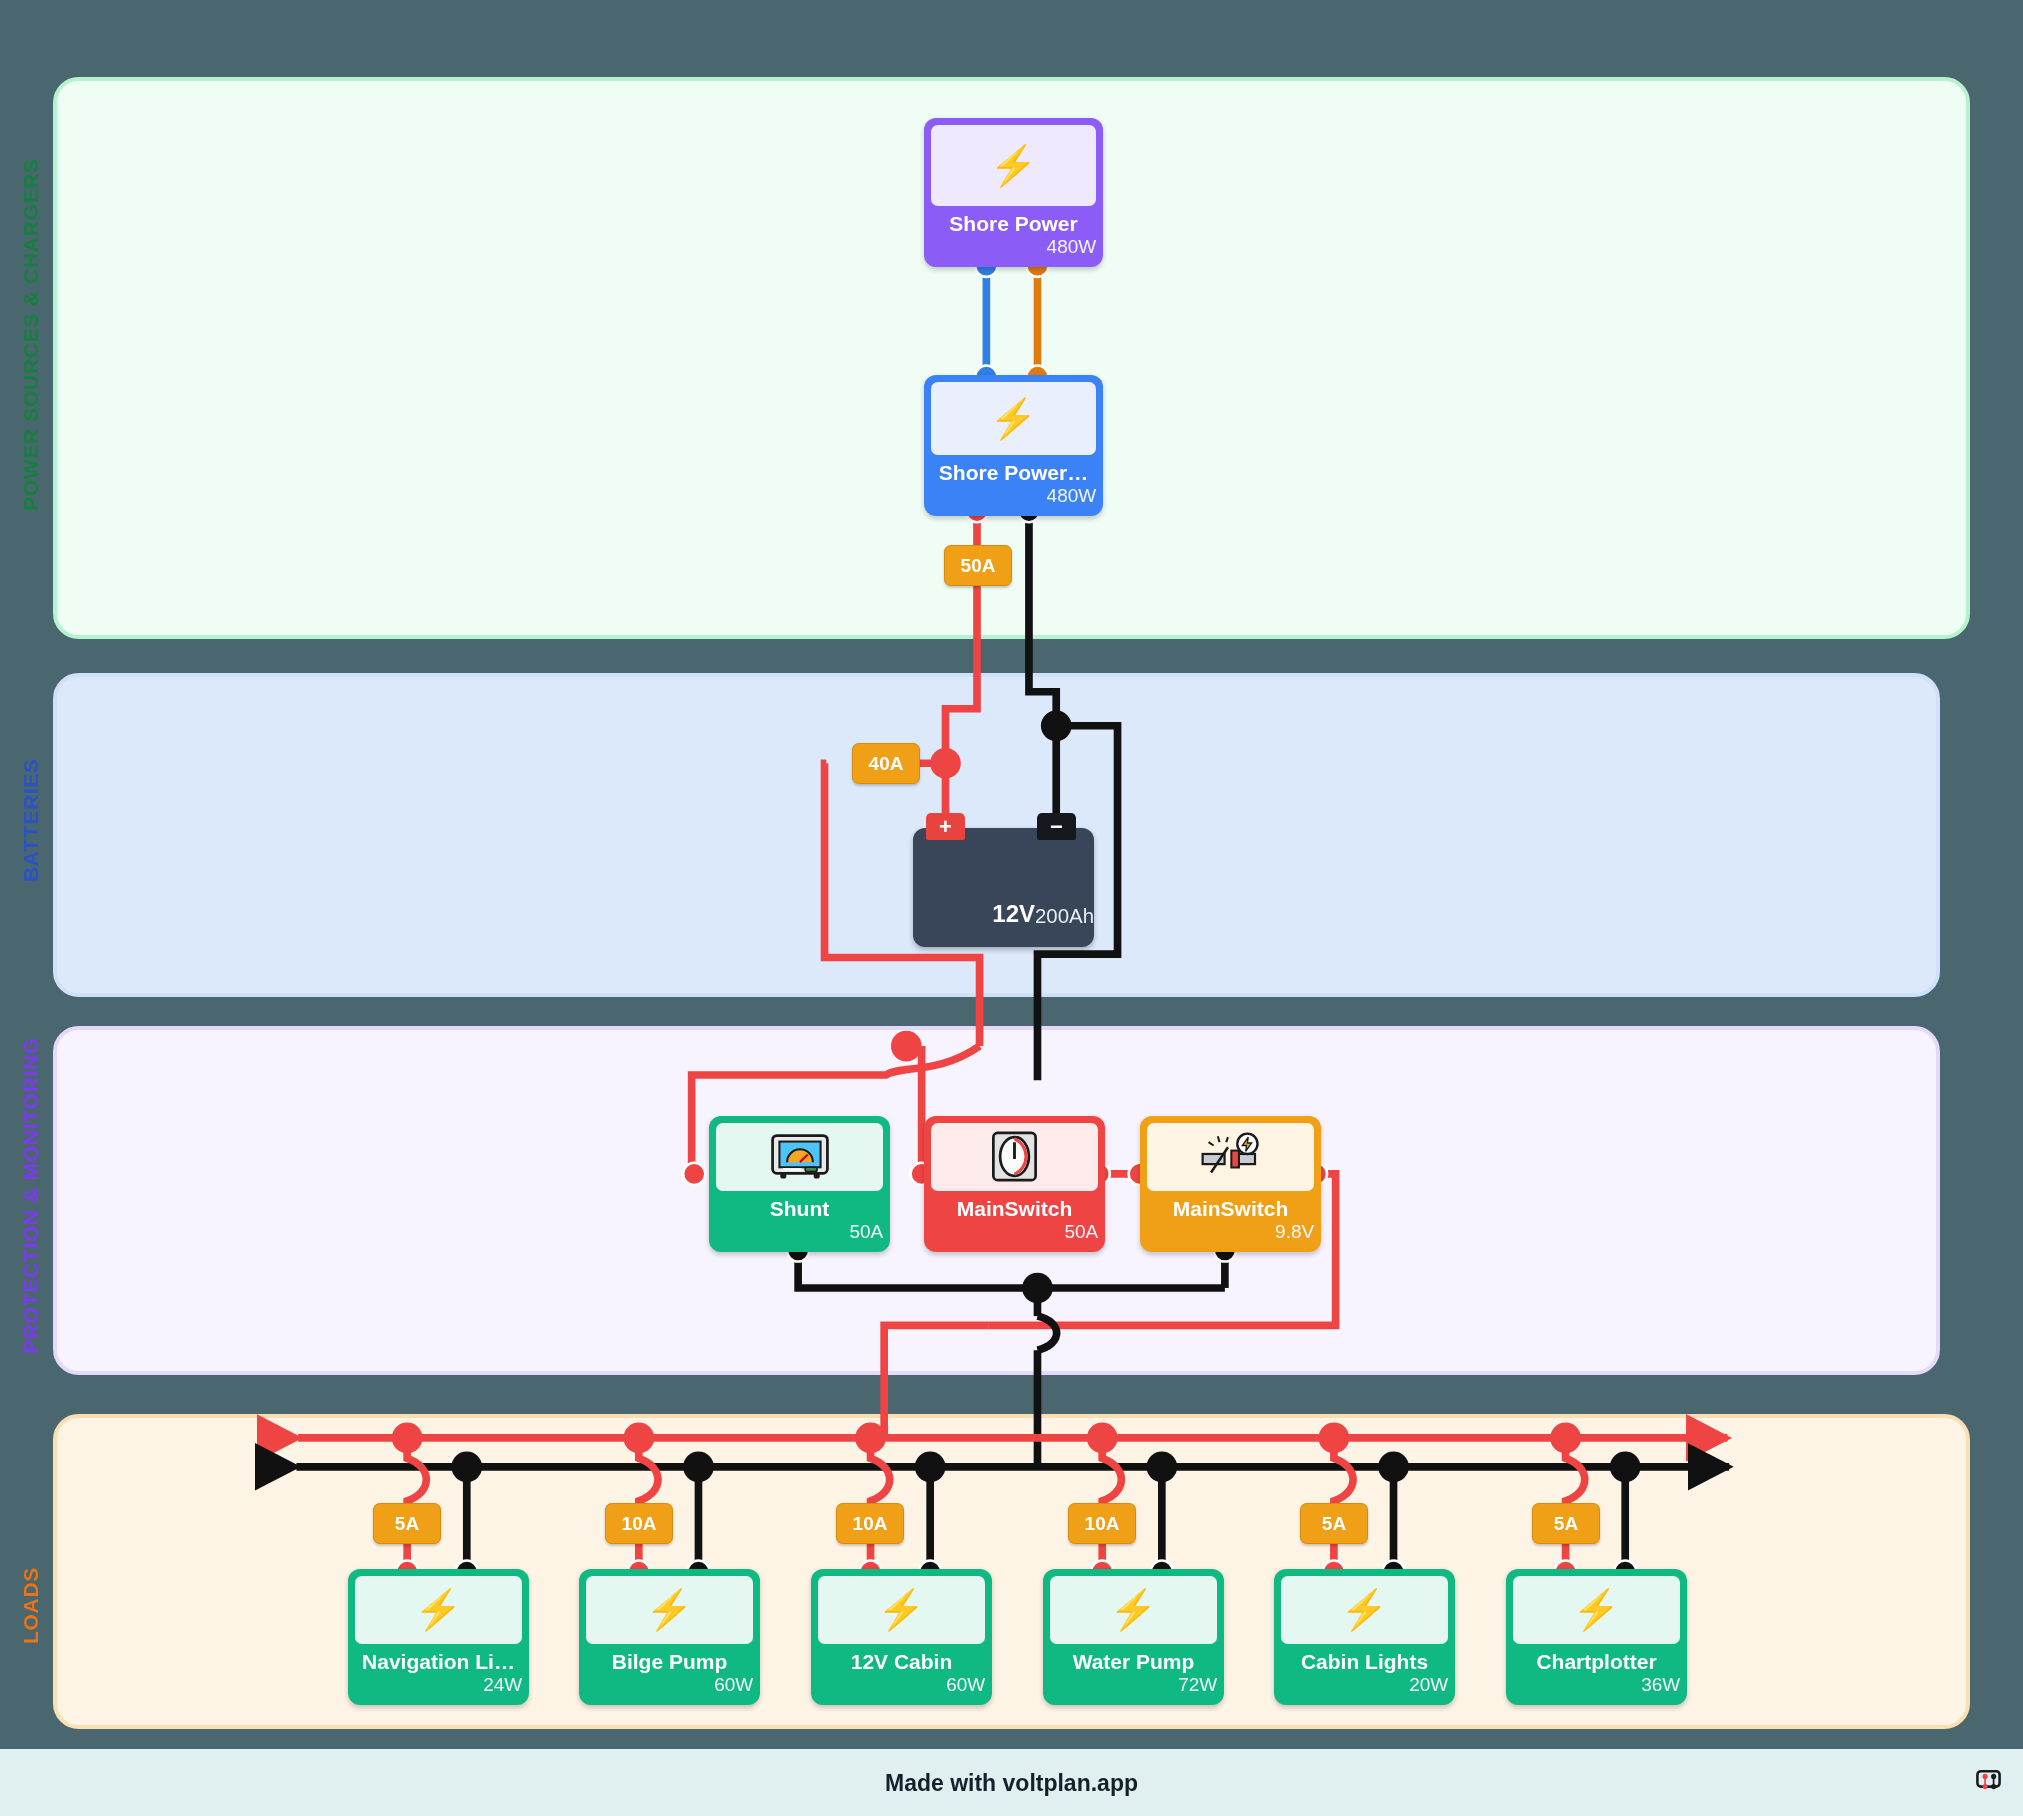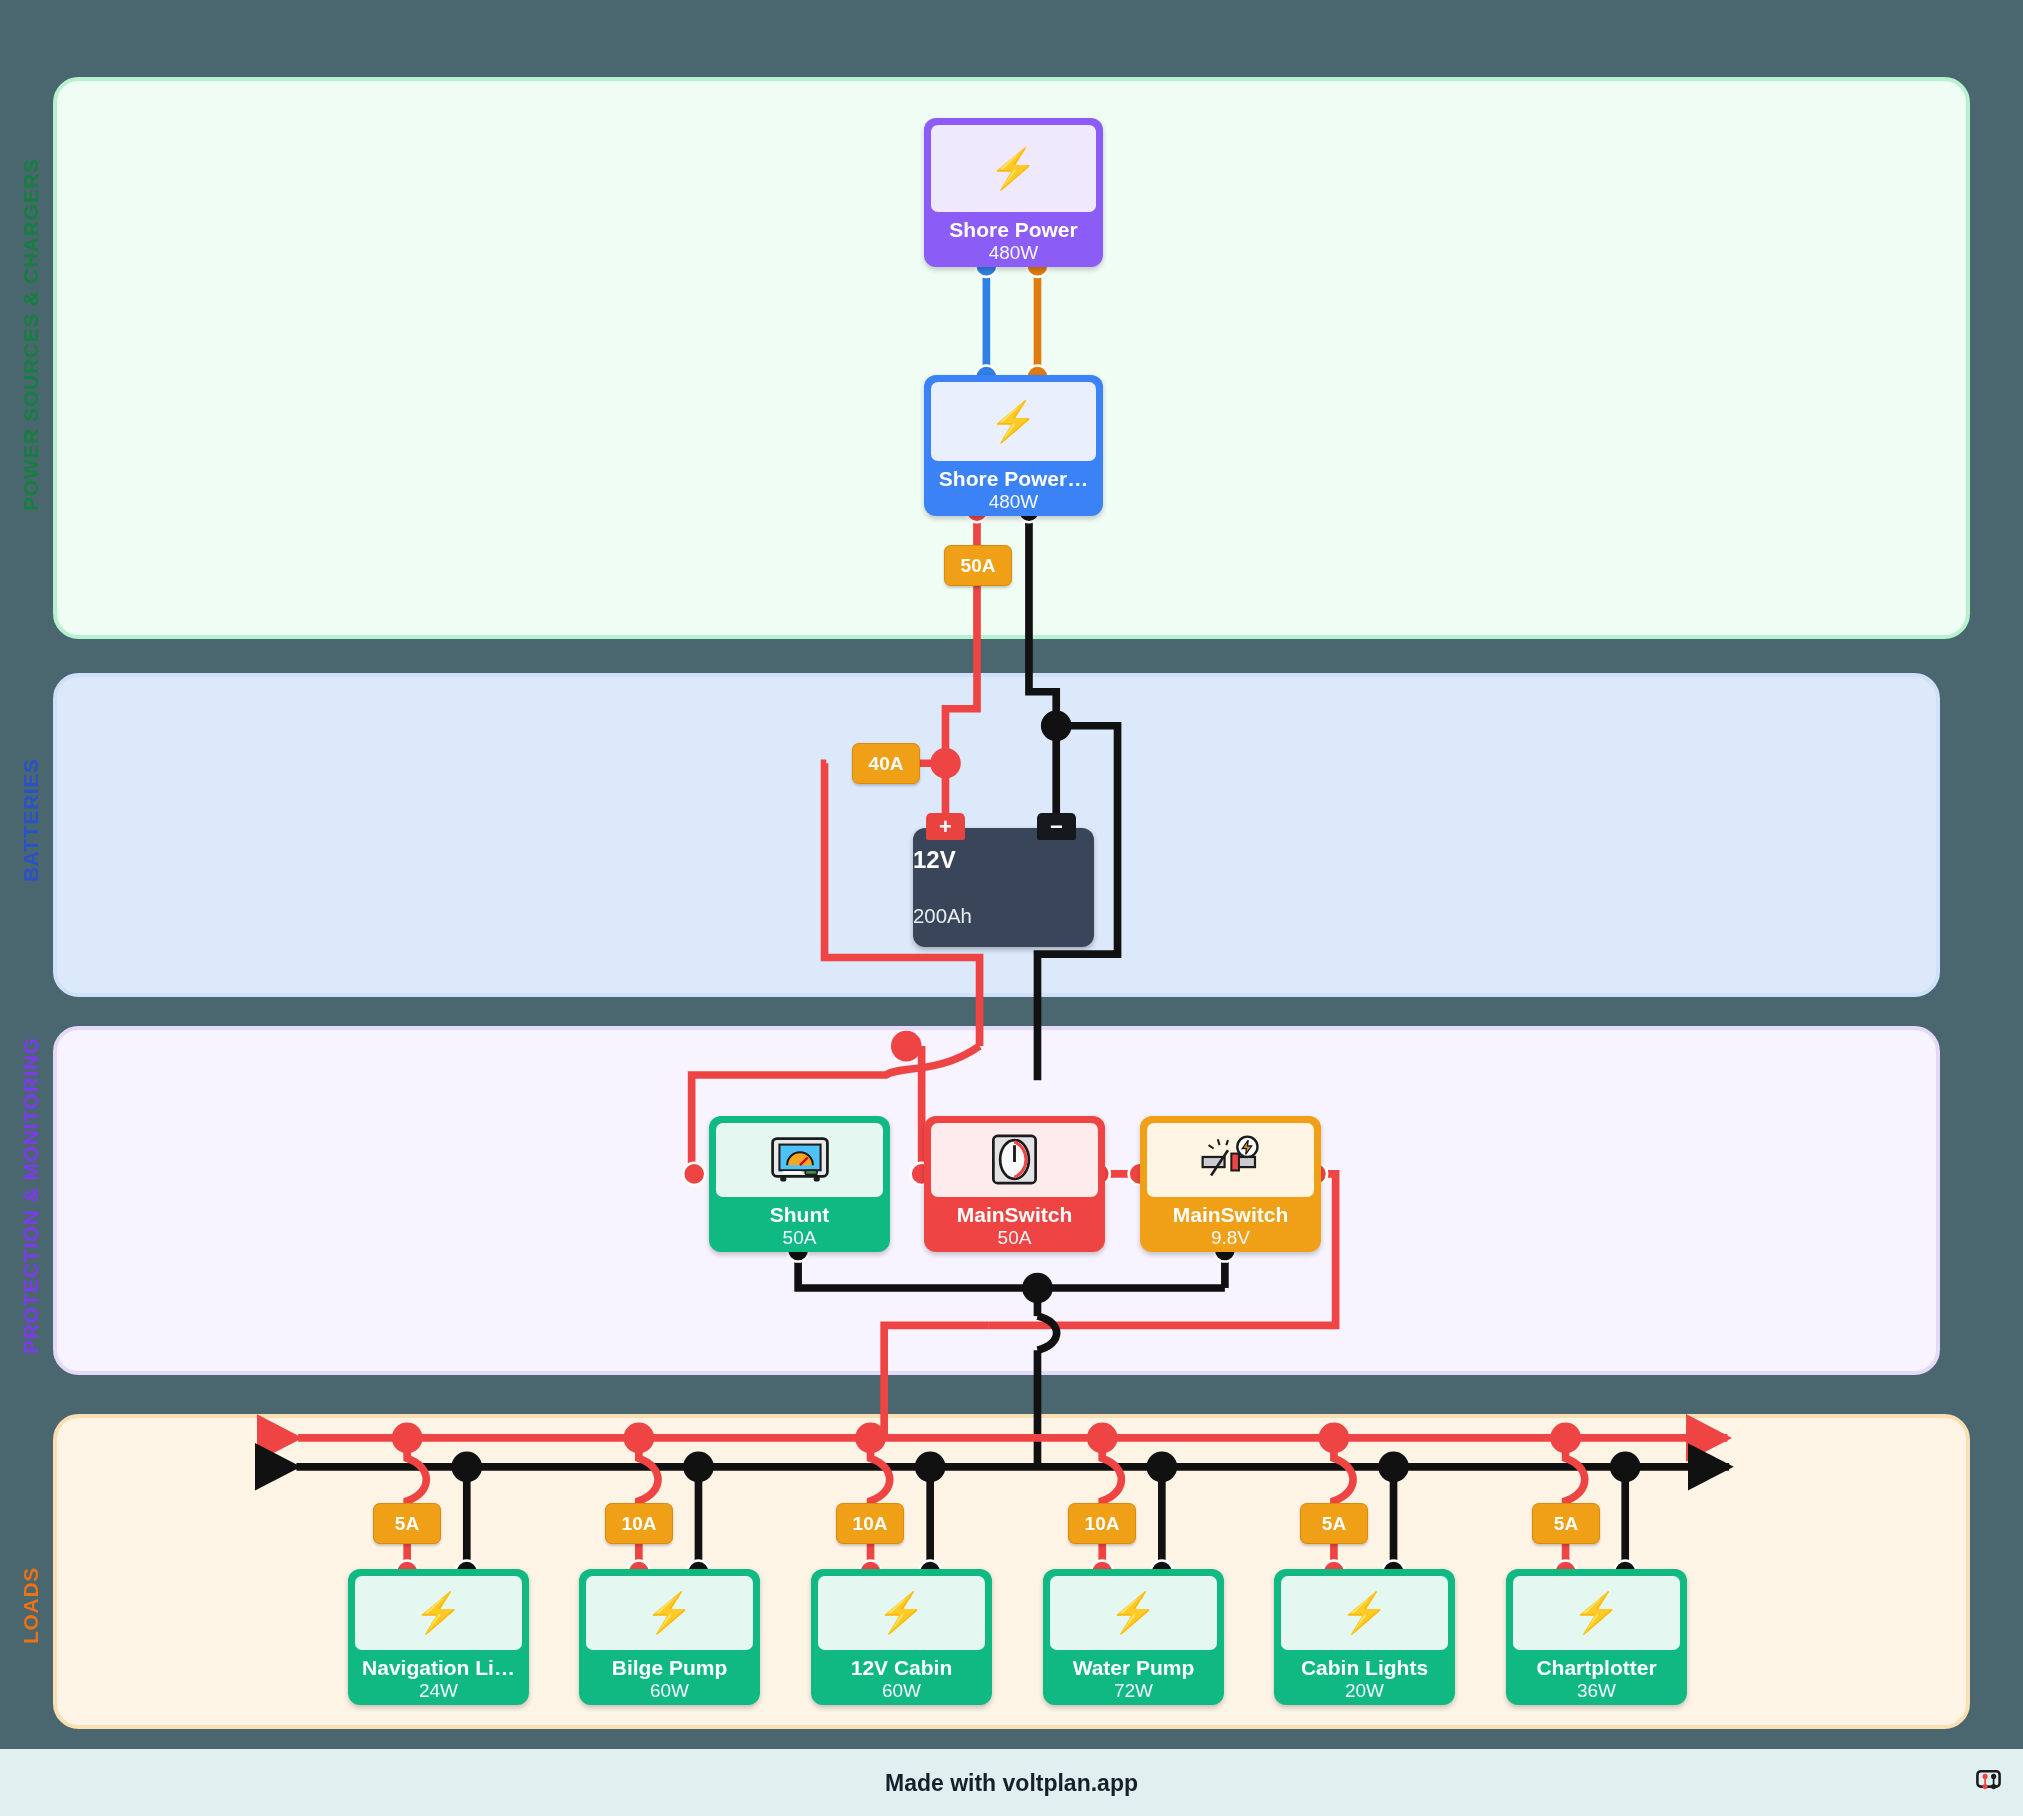--- a/index.html
+++ b/index.html
@@ -55,43 +55,43 @@
     border-radius: 6.8px;
     display: flex; align-items: center; justify-content: center;
     font-size: 39px; line-height: 1;
   }
   .node-title {
     color: #ffffff; font-weight: bold; font-size: 21px;
     text-align: center; padding-top: 6px;
     white-space: nowrap; overflow: hidden;
   }
   .node-sub {
-    color: #f2f7fb; font-size: 19px; text-align: center; padding-bottom: 3px;
+    color: #f2f7fb; font-size: 19px; text-align: right; padding-bottom: 9px;
   }
 
   
   .n-purple { background:#8b5cf6; }
   .n-purple .node-icon { background:#efe9fe; }
   .n-blue   { background:#3b82f6; }
   .n-blue   .node-icon { background:#e9effd; }
   .n-green  { background:#10b981; }
   .n-green  .node-icon { background:#e4f7f0; }
   .n-red    { background:#ef4444; }
   .n-red    .node-icon { background:#fdeaea; }
   .n-orange { background:#f0a016; }
   .n-orange .node-icon { background:#fdf4e3; }
 
   
   .battery {
     position: absolute;
     background: #39465a;
     border-radius: 12px;
     box-shadow: 0 2.6px 5.1px rgba(0,0,0,.25);
-    display:flex; flex-direction:column;
-    align-items:flex-start; justify-content:flex-end;
+    display:flex; flex-direction:row;
+    align-items:flex-end; justify-content:flex-end;
     padding-bottom: 19px;
   }
   .battery-v  { color:#fff; font-weight:bold; font-size:24px; }
   .battery-ah { color:#e7ecf2; font-size:20.4px;margin-top:31px; }
   .term {
     position:absolute; width:39px; height:27px;
     border-radius:5.1px 5.1px 2.6px 2.6px;
     display:flex; align-items:center; justify-content:center;
     color:#fff; font-weight:bold; font-size:22px; line-height:0.8;
   }

